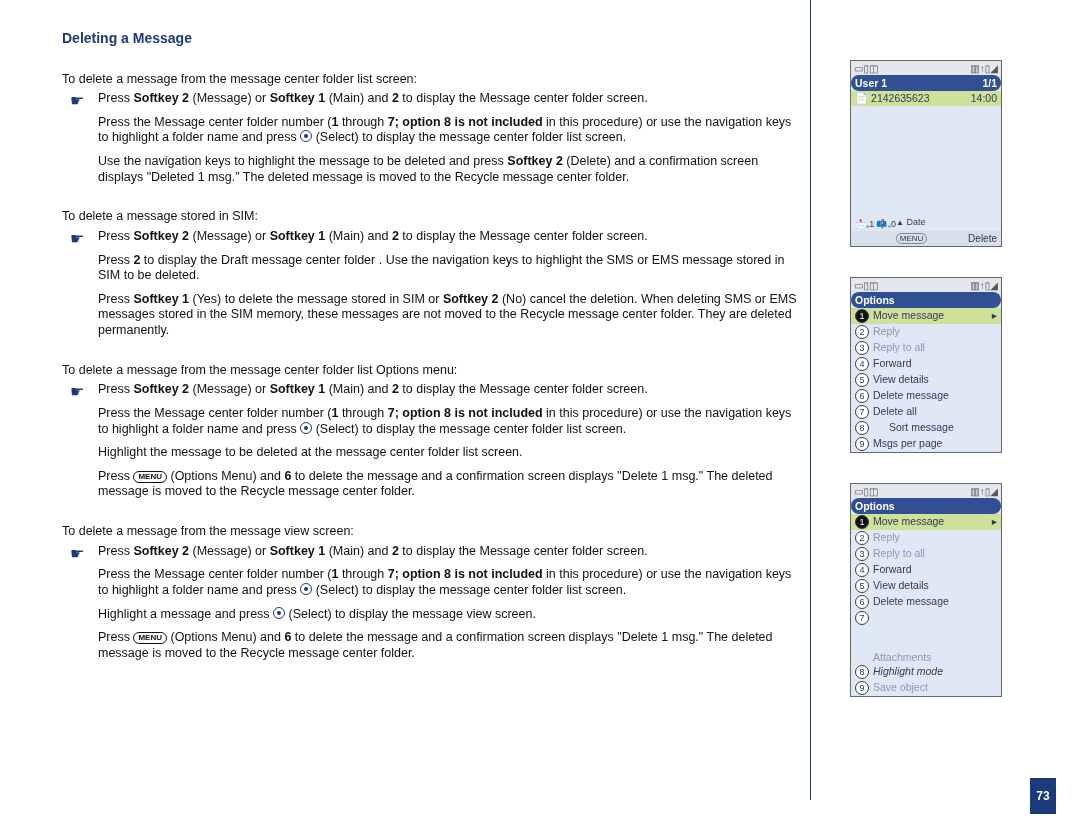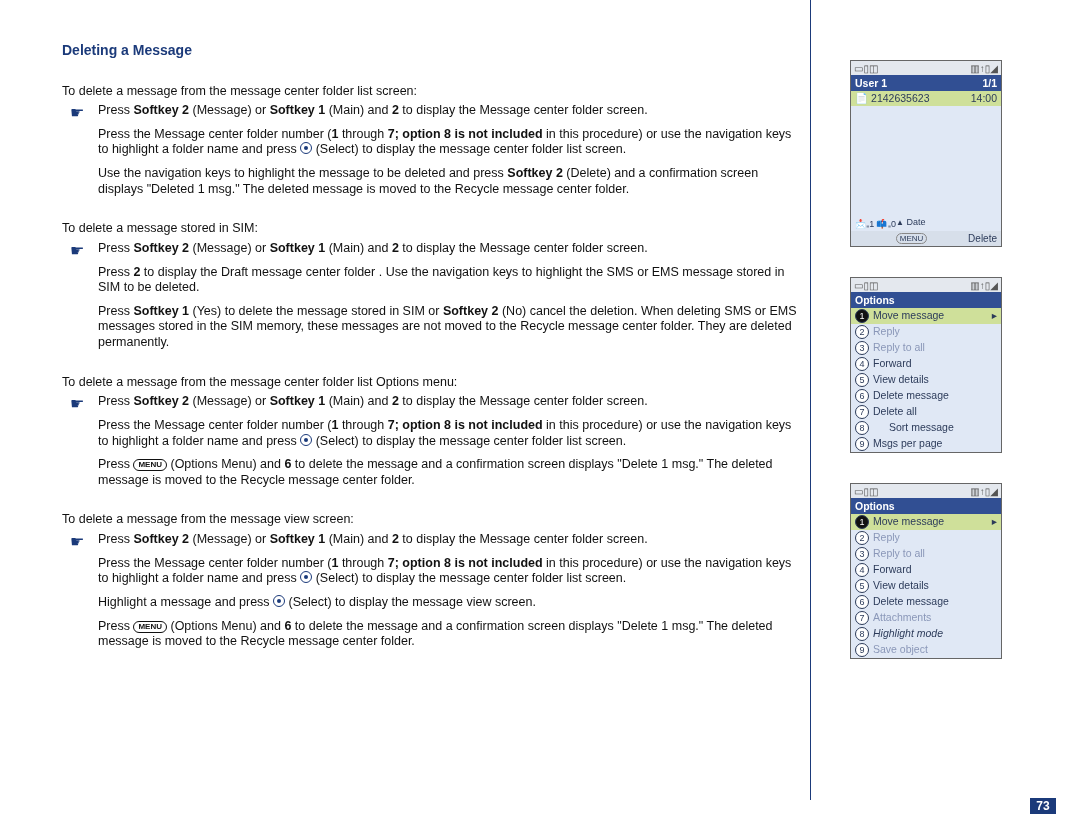--- a/index.html
+++ b/index.html
@@ -11,21 +11,21 @@
     width: 1080px;
   }
   .page {
     position: relative;
     width: 1080px;
     height: 834px;
   }
   .content {
     position: absolute;
     left: 62px;
-    top: 42px;
+    top: 30px;
     width: 740px;
     font-size: 12.5px;
     line-height: 1.25;
   }
   .divider {
     position: absolute;
     left: 810px;
     top: 0;
     width: 0;
     height: 800px;
@@ -45,21 +45,21 @@
     left: -28px;
     top: 0;
     color: #1b3a7a;
     font-size: 16px;
   }
   .pagebox {
     position: absolute;
     right: 24px;
     bottom: 20px;
     width: 26px;
-    height: 16px;
+    height: 36px;
     background: #1b3a7a;
     color: #fff;
     font-weight: bold;
     font-size: 12px;
     display: flex;
     align-items: center;
     justify-content: center;
   }
   
   .phones {
@@ -85,20 +85,21 @@
     height: 14px;
     box-sizing: border-box;
   }
   .ph-title {
     background: #314f93;
     color: #fff;
     padding: 2px 4px;
     font-weight: bold;
     display: flex;
     justify-content: space-between;
+    border-radius: 8px;
   }
   .ph-row { padding: 1px 4px; display: flex; }
   .ph-row .num {
     display:inline-block;
     width:12px; height:12px; line-height:12px;
     border-radius:50%; text-align:center;
     font-size:9px; margin-right:4px;
   }
   .hl { background: #cfe09a; }
   .dim { color: #8a97b8; }
@@ -152,20 +153,21 @@
       <span>Press </span><b>Softkey 1</b><span> (Yes) to delete the message stored in SIM or </span><b>Softkey 2</b><span> (No) cancel the deletion. When deleting SMS or EMS messages stored in the SIM memory, these messages are not moved to the Recycle message center folder. They are deleted permanently.</span>
     </div>
 
     <div class="plain">To delete a message from the message center folder list Options menu:</div>
     <div class="indent1 bullet">
       <span>Press </span><b>Softkey 2</b><span> (Message) or </span><b>Softkey 1</b><span> (Main) and </span><b>2</b><span> to display the Message center folder screen.</span>
     </div>
     <div class="indent1">
       <span>Press the Message center folder number (</span><b>1</b><span> through </span><b>7; option 8 is not included</b><span> in this procedure) or use the navigation keys to highlight a folder name and press </span><span class="dot"></span><span> (Select) to display the message center folder list screen.</span>
     </div>
+    <div class="indent1">Highlight the message to be deleted at the message center folder list screen.</div>
     <div class="indent1">
       <span>Press </span><span class="menu-inline">MENU</span><span> (Options Menu) and </span><b>6</b><span> to delete the message and a confirmation screen displays "Delete 1 msg." The deleted message is moved to the Recycle message center folder.</span>
     </div>
 
     <div class="plain">To delete a message from the message view screen:</div>
     <div class="indent1 bullet">
       <span>Press </span><b>Softkey 2</b><span> (Message) or </span><b>Softkey 1</b><span> (Main) and </span><b>2</b><span> to display the Message center folder screen.</span>
     </div>
     <div class="indent1">
       <span>Press the Message center folder number (</span><b>1</b><span> through </span><b>7; option 8 is not included</b><span> in this procedure) or use the navigation keys to highlight a folder name and press </span><span class="dot"></span><span> (Select) to display the message center folder list screen.</span>
@@ -285,21 +287,21 @@
           <div class="ph-row">
             <span class="num" style="background: rgb(255, 255, 255); color: rgb(44, 59, 90); border: 1px solid rgb(44, 59, 90);">5</span>
             <span style="flex: 1 1 0%;">View details</span>
           </div>
           <div class="ph-row">
             <span class="num" style="background: rgb(255, 255, 255); color: rgb(44, 59, 90); border: 1px solid rgb(44, 59, 90);">6</span>
             <span style="flex: 1 1 0%;">Delete message</span>
           </div>
           <div class="ph-row dim">
             <span class="num" style="background: rgb(255, 255, 255); color: rgb(44, 59, 90); border: 1px solid rgb(44, 59, 90);">7</span>
-            <span style="flex: 1 1 0%;">Attachments</span>
+            <span style="flex: 1 1 0%; margin-top: 40px;">Attachments</span>
           </div>
           <div class="ph-row">
             <span class="num" style="background: rgb(255, 255, 255); color: rgb(44, 59, 90); border: 1px solid rgb(44, 59, 90);">8</span>
             <span style="flex: 1 1 0%; font-style: italic;">Highlight mode</span>
           </div>
           <div class="ph-row dim">
             <span class="num" style="background: rgb(255, 255, 255); color: rgb(44, 59, 90); border: 1px solid rgb(44, 59, 90);">9</span>
             <span style="flex: 1 1 0%;">Save object</span>
           </div>
         </div>

